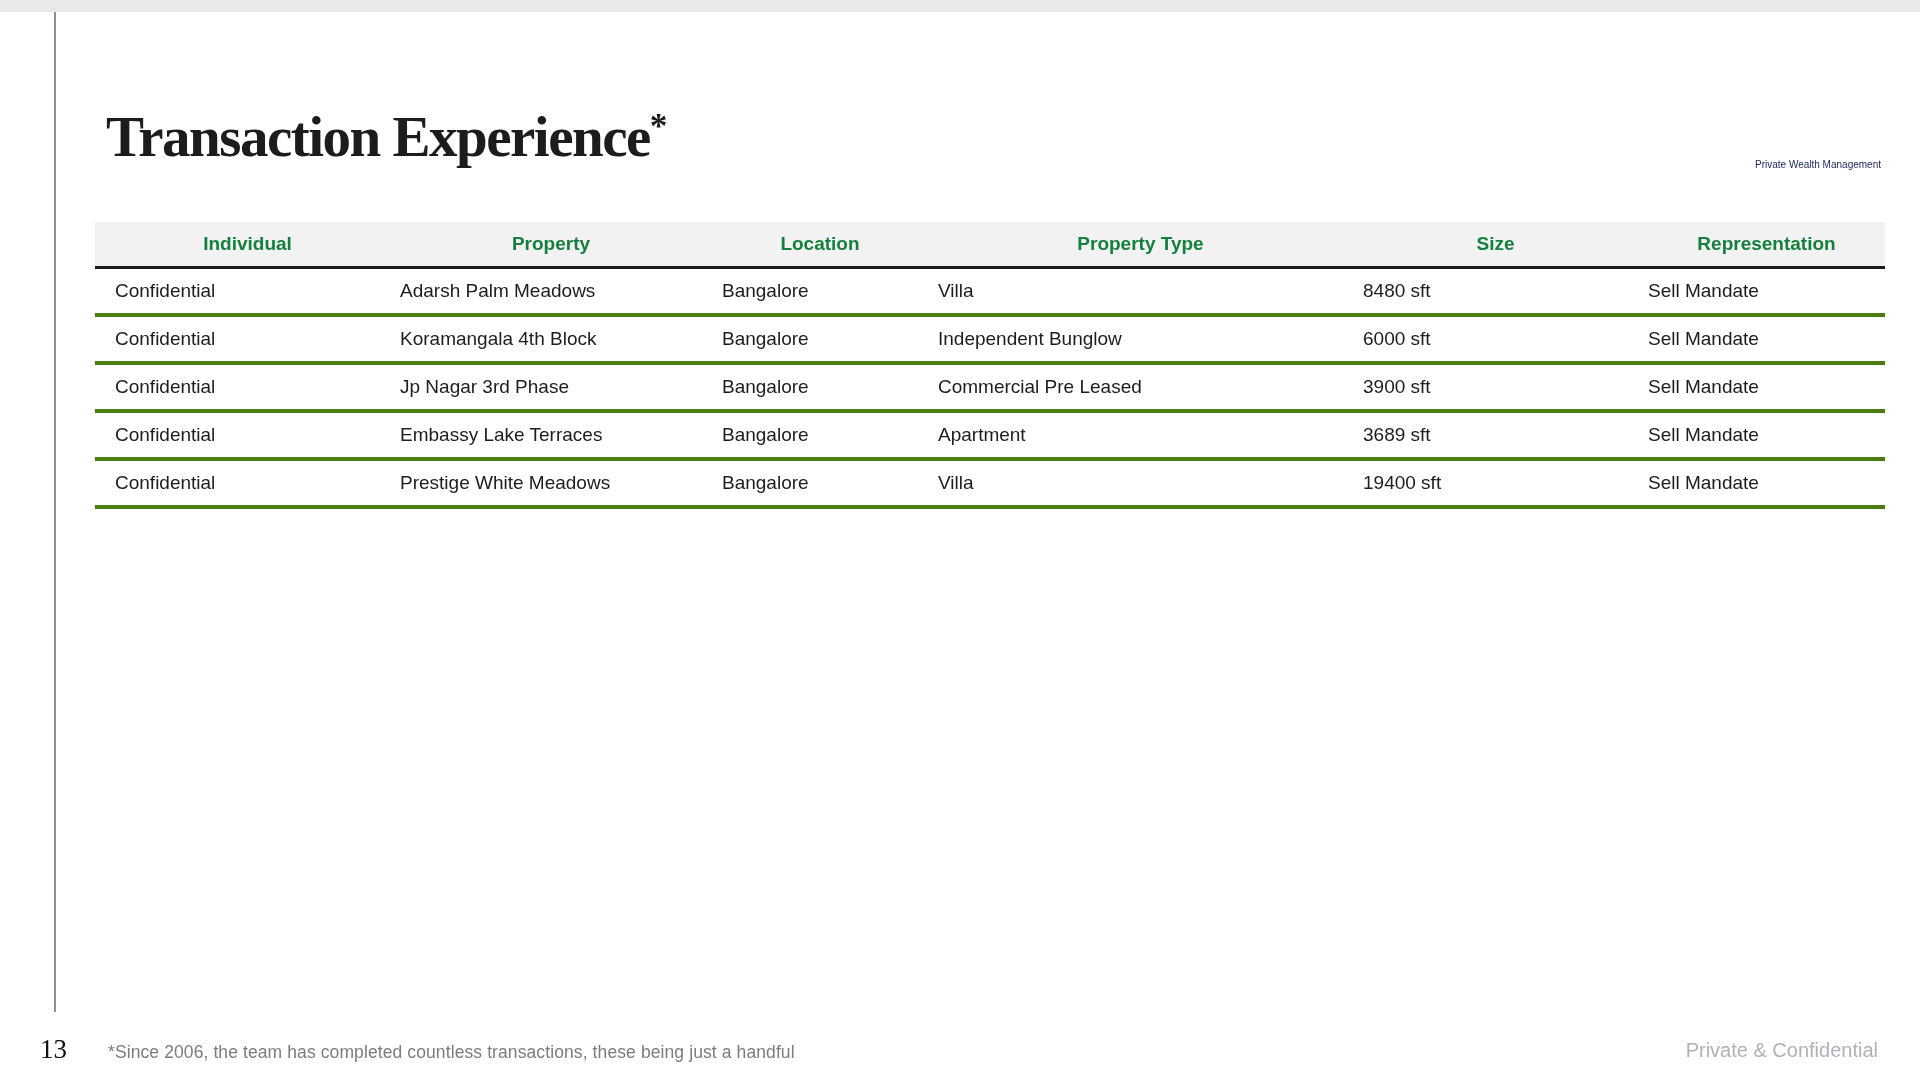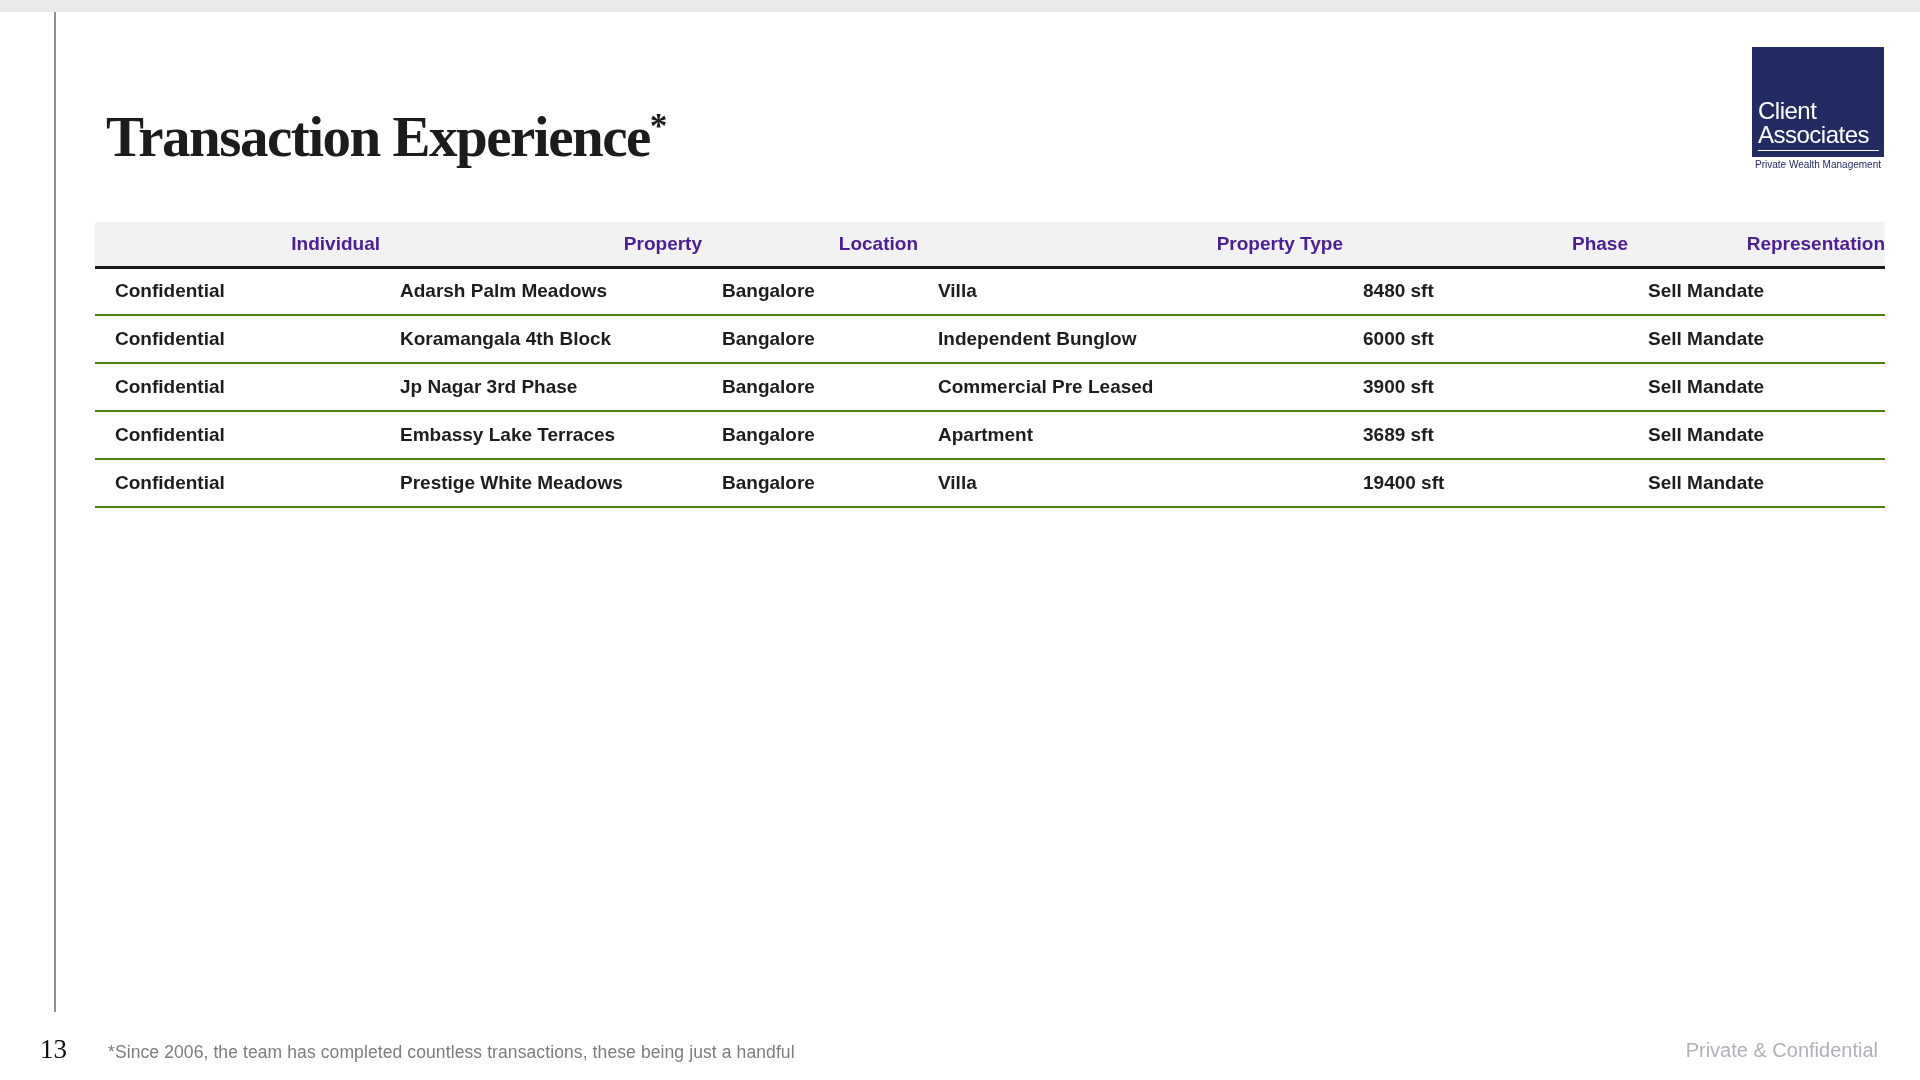--- a/index.html
+++ b/index.html
@@ -100,32 +100,32 @@
   }
   table {
     width: 1790px;
     border-collapse: collapse;
     table-layout: fixed;
   }
   thead th {
     background: #f2f2f2;
     border-bottom: 3px solid #1c1c1c;
     height: 45px;
-    text-align: right;
+    text-align: center;
     padding-left: 20px;
     font-size: 19px;
     font-weight: 700;
-    color: #4c1d95;
+    color: #15803d;
   }
   tbody td {
     height: 48px;
-    border-bottom: 2px solid #4d7c0f;
+    border-bottom: 4px solid #4d7c0f;
     padding-left: 20px;
     font-size: 19px;
-    font-weight: 700;
+    font-weight: 400;
     color: #1d1d1d;
     background: #ffffff;
   }
 
   
   .page-num {
     position: absolute;
     left: 40px;
     top: 1022px;
     font-family: "Liberation Serif", serif;
@@ -150,43 +150,39 @@
 </style>
 </head>
 <body>
 
 <div class="slide">
 
   <div class="vline"></div>
 
   <h1 class="title"><span>Transaction Experience</span><sup>*</sup></h1>
 
-  <div class="logo-box" style="background: rgb(35, 44, 98);">
-    <div class="logo-line1">Client</div>
-    <div class="logo-line2">Associates</div>
-  </div>
   <div class="logo-tagline" style="color: rgb(35, 44, 98);">Private Wealth Management</div>
 
   <div class="table-wrap">
     <table>
       <colgroup>
         <col style="width:285px">
           <col style="width:322px">
           <col style="width:216px">
         <col style="width:425px">
           <col style="width:285px">
           <col style="width:257px">
       </colgroup>
       <thead>
         <tr id="col-header-row">
             <th>Individual</th>
             <th>Property</th>
             <th>Location</th>
             <th>Property Type</th>
-            <th>Phase</th>
+            <th>Size</th>
             <th>Representation</th>
           </tr>
       </thead>
       <tbody id="table-body">
           <tr>
             <td>Confidential</td>
             <td>Adarsh Palm Meadows</td>
             <td>Bangalore</td>
             <td>Villa</td>
             <td>8480 sft</td>

